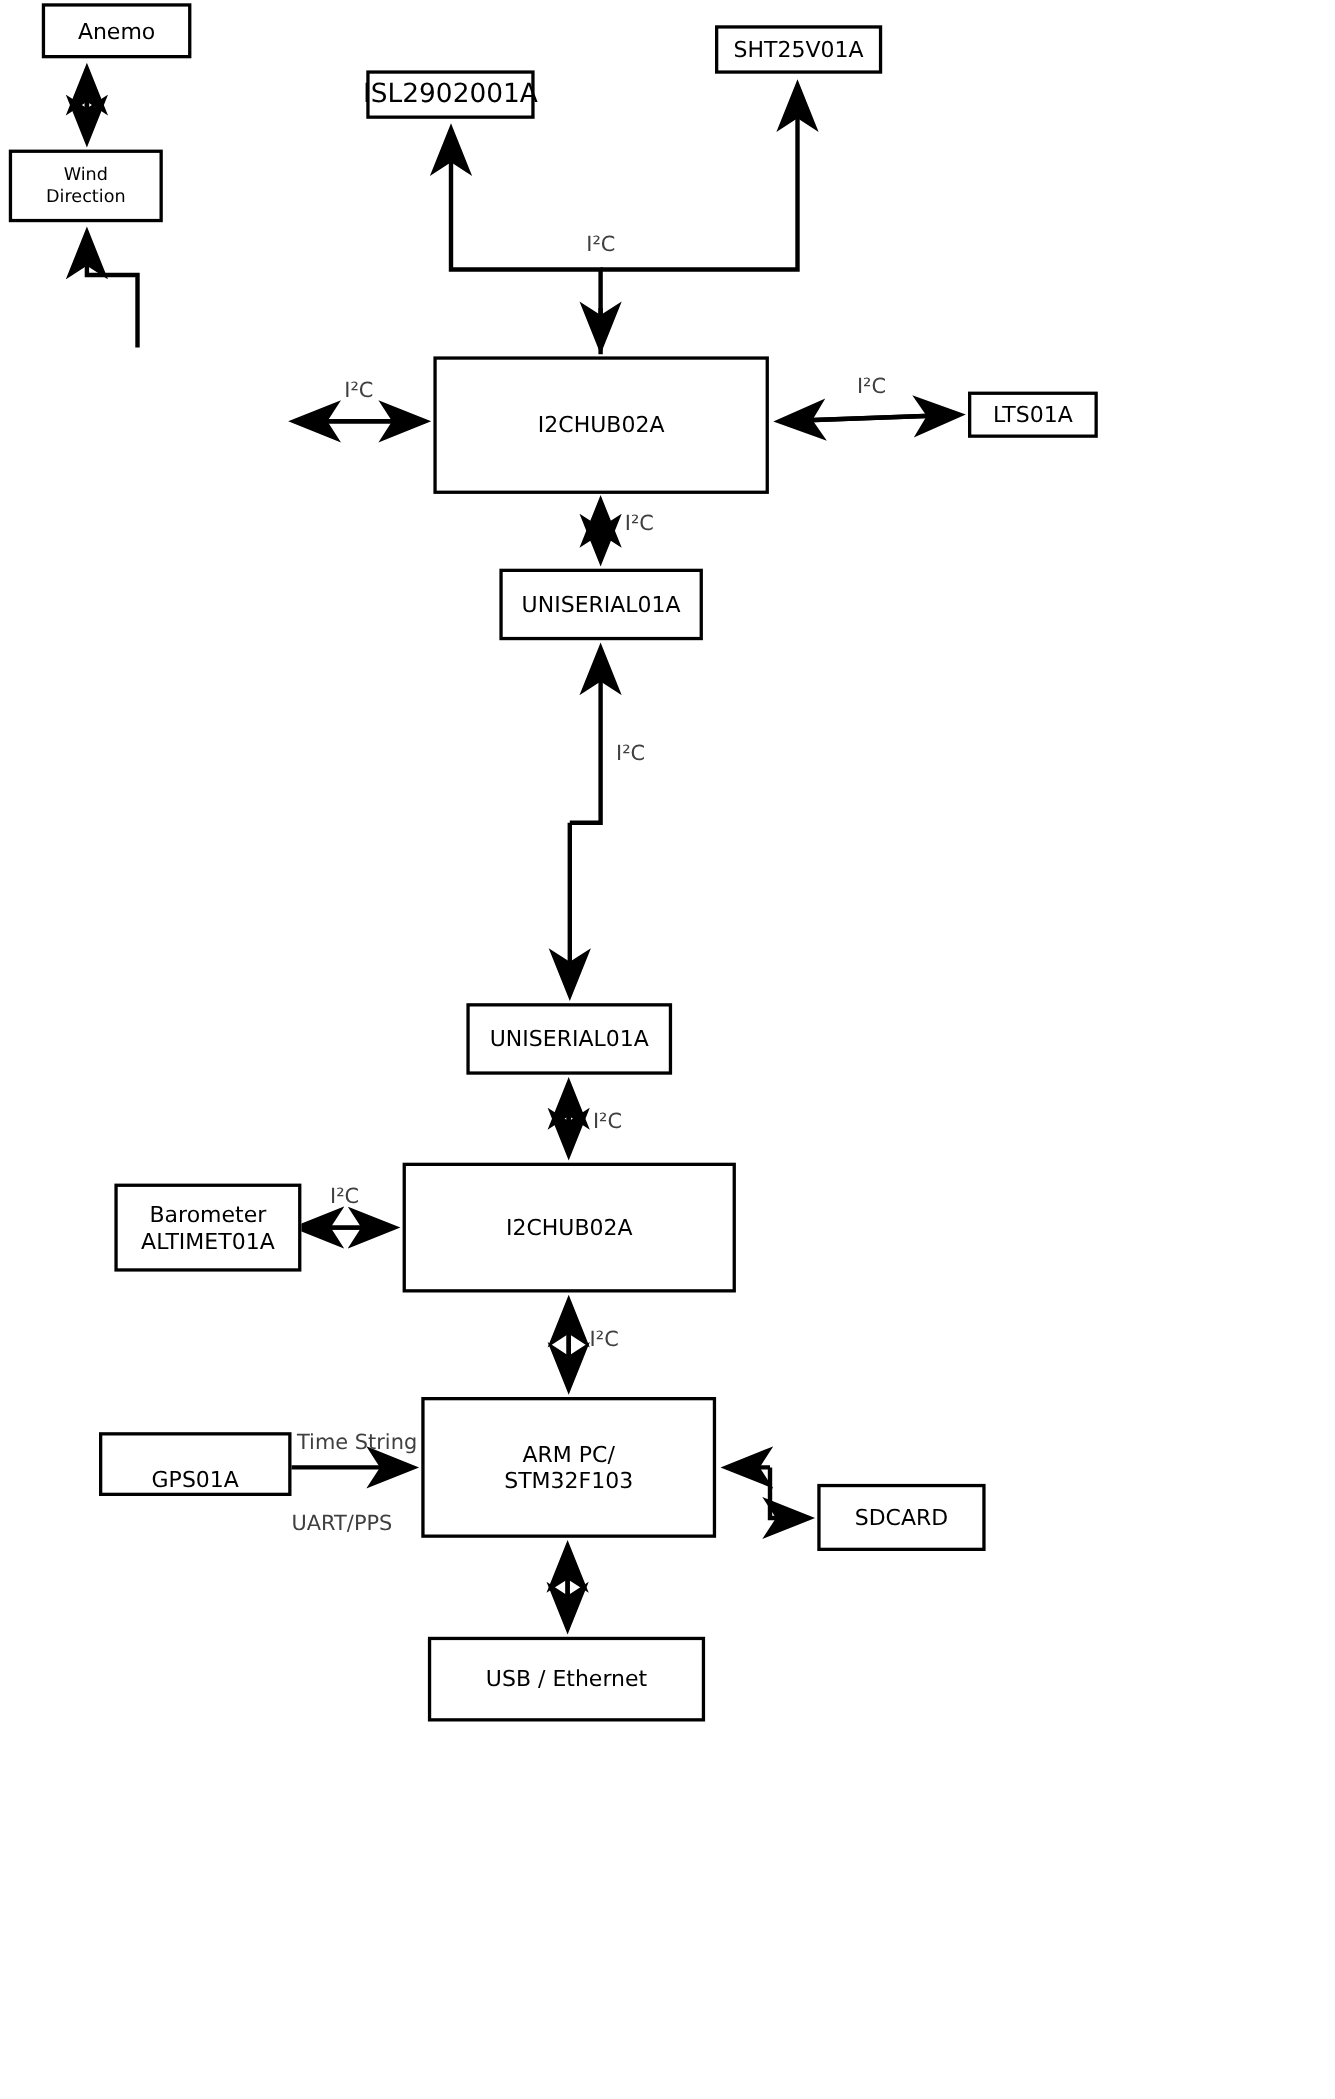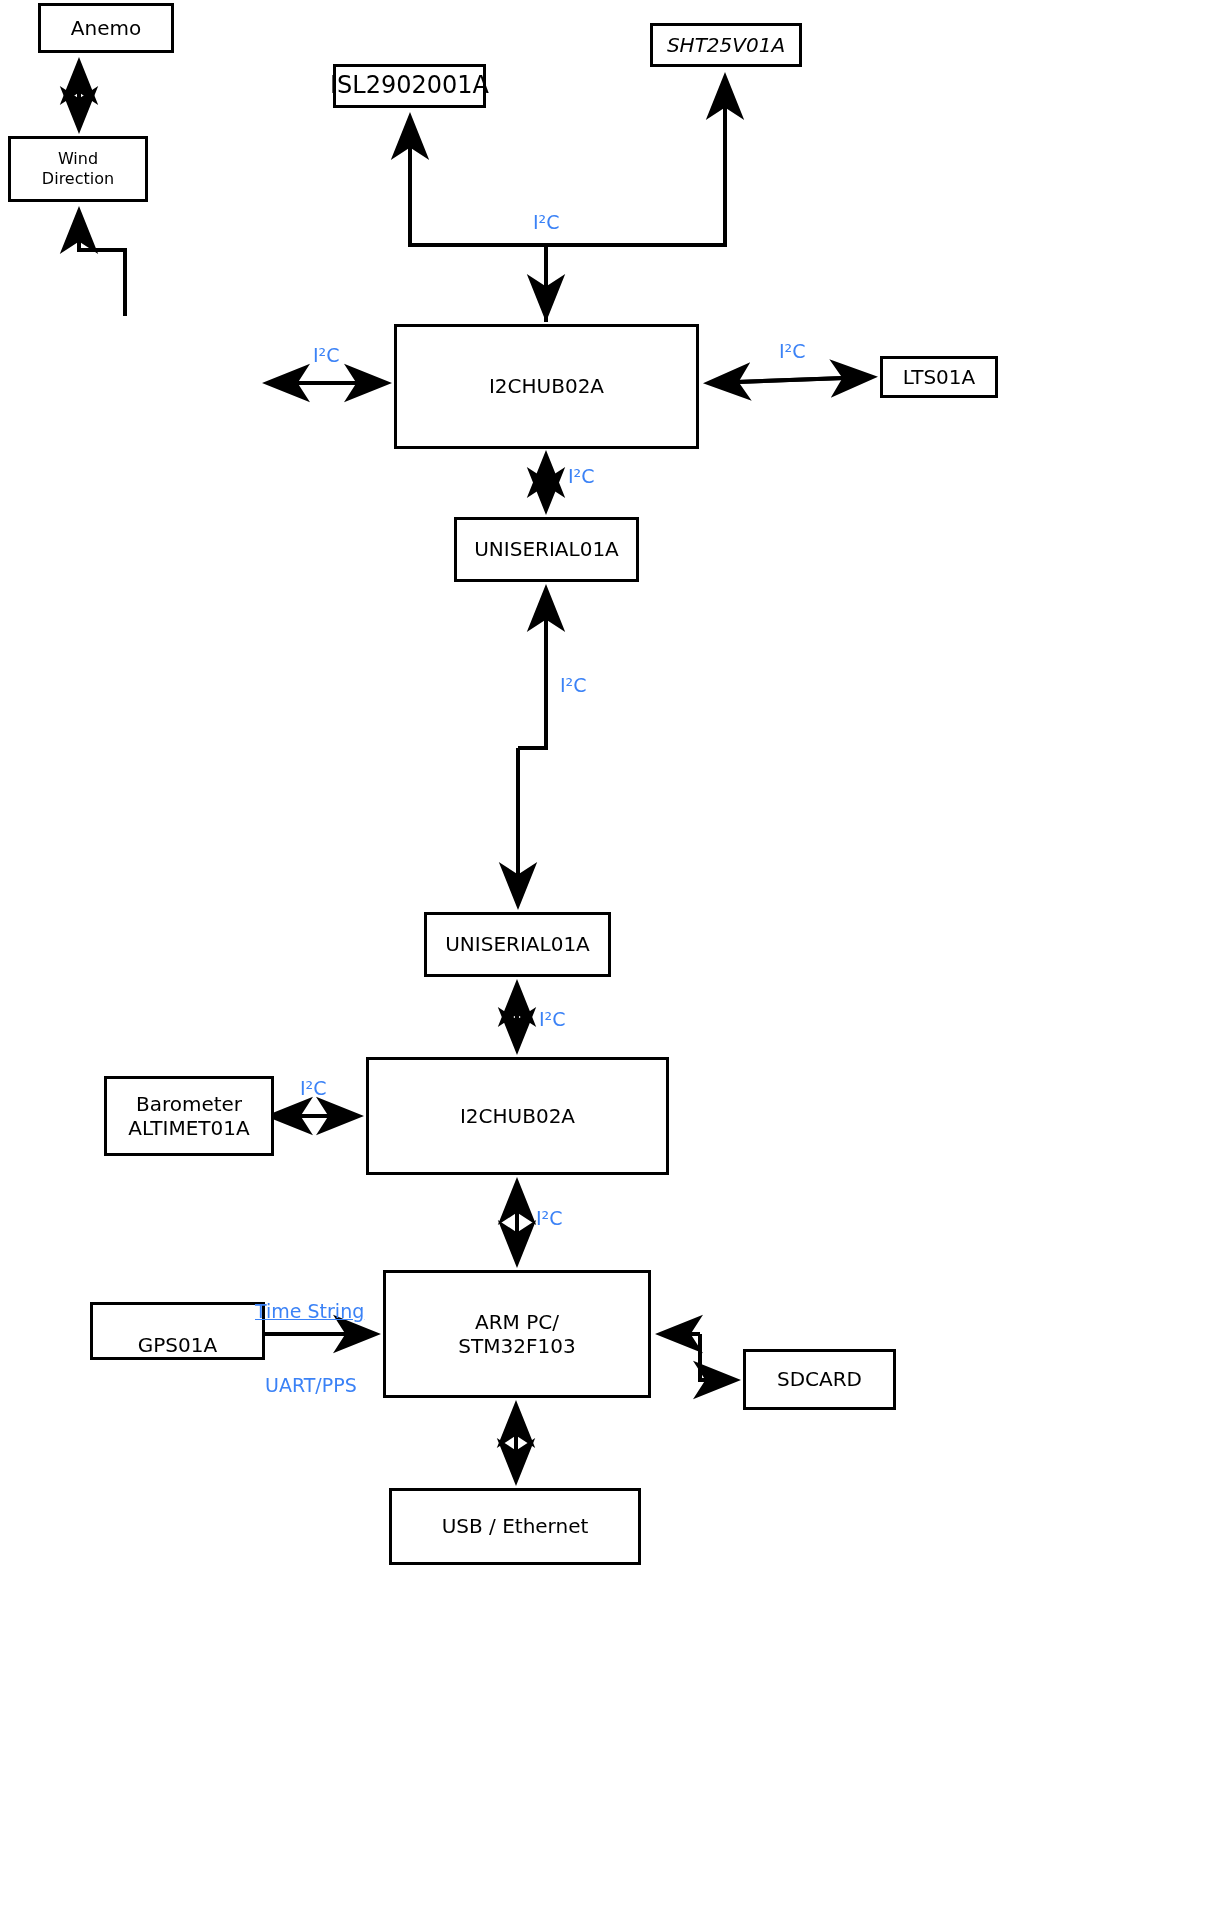--- a/index.html
+++ b/index.html
@@ -2,21 +2,21 @@
 <html><head>
 <meta charset="utf-8">
 <style>
   html,body{margin:0;padding:0;background:#ffffff;}
   body{width:1214px;height:1908px;font-family:"DejaVu Sans","Liberation Sans",sans-serif;}
   #diagram{position:relative;width:1214px;height:1908px;overflow:hidden;background:#fff;}
   .node{position:absolute;box-sizing:border-box;border:3px solid #000;background:#fff;
         display:flex;align-items:center;justify-content:center;text-align:center;
         color:#000;line-height:1.22;white-space:pre-line;}
   .node span{display:block;}
-  .edgelabel{position:absolute;color:#3b82f6;font-size:19px;line-height:1;white-space:nowrap;}
+  .edgelabel{position:absolute;color:#404040;font-size:19px;line-height:1;white-space:nowrap;}
   svg.wires{position:absolute;left:0;top:0;width:1214px;height:1908px;pointer-events:none;}
   .w{stroke:#000;stroke-width:4;fill:none;}
 </style>
 </head>
 <body>
 
 <div id="diagram">
 
   <svg class="wires" viewBox="0 0 1214 1908">
     <defs>
@@ -93,21 +93,21 @@
     </g>
   </svg>
 
   <div class="node" style="left:10px;top:3px;width:136px;height:50px;font-size:20px;margin-left:28px;"><span>Anemo</span></div>
 
   <div class="node" style="left:8px;top:136px;width:140px;height:66px;font-size:16px;"><span>Wind
 Direction</span></div>
 
   <div class="node" style="left:333px;top:64px;width:153px;height:44px;font-size:24px;"><span>ISL2902001A</span></div>
 
-  <div class="node" style="left:650px;top:23px;width:152px;height:44px;font-size:20px;font-style:italic;"><span>SHT25V01A</span></div>
+  <div class="node" style="left:650px;top:23px;width:152px;height:44px;font-size:20px;"><span>SHT25V01A</span></div>
 
 
   <div class="node" style="left:394px;top:324px;width:305px;height:125px;font-size:20px;"><span>I2CHUB02A</span></div>
 
   <div class="node" style="left:880px;top:356px;width:118px;height:42px;font-size:20px;"><span>LTS01A</span></div>
 
   <div class="node" style="left:454px;top:517px;width:185px;height:65px;font-size:20px;"><span>UNISERIAL01A</span></div>
 
   <div class="node" style="left:424px;top:912px;width:187px;height:65px;font-size:20px;"><span>UNISERIAL01A</span></div>
 
@@ -126,16 +126,16 @@
   <div class="node" style="left:743px;top:1349px;width:153px;height:61px;font-size:20px;"><span>SDCARD</span></div>
 
   <div class="edgelabel" style="left:533px;top:213px;">I²C</div>
   <div class="edgelabel" style="left:313px;top:346px;">I²C</div>
   <div class="edgelabel" style="left:779px;top:342px;">I²C</div>
   <div class="edgelabel" style="left:568px;top:467px;">I²C</div>
   <div class="edgelabel" style="left:560px;top:676px;">I²C</div>
   <div class="edgelabel" style="left:539px;top:1010px;">I²C</div>
   <div class="edgelabel" style="left:300px;top:1079px;">I²C</div>
   <div class="edgelabel" style="left:536px;top:1209px;">I²C</div>
-  <div class="edgelabel" style="left:255px;top:1302px;text-decoration:underline;">Time String</div>
+  <div class="edgelabel" style="left:270px;top:1302px;">Time String</div>
   <div class="edgelabel" style="left:265px;top:1376px;">UART/PPS</div>
 
 </div>
 
 </body></html>

